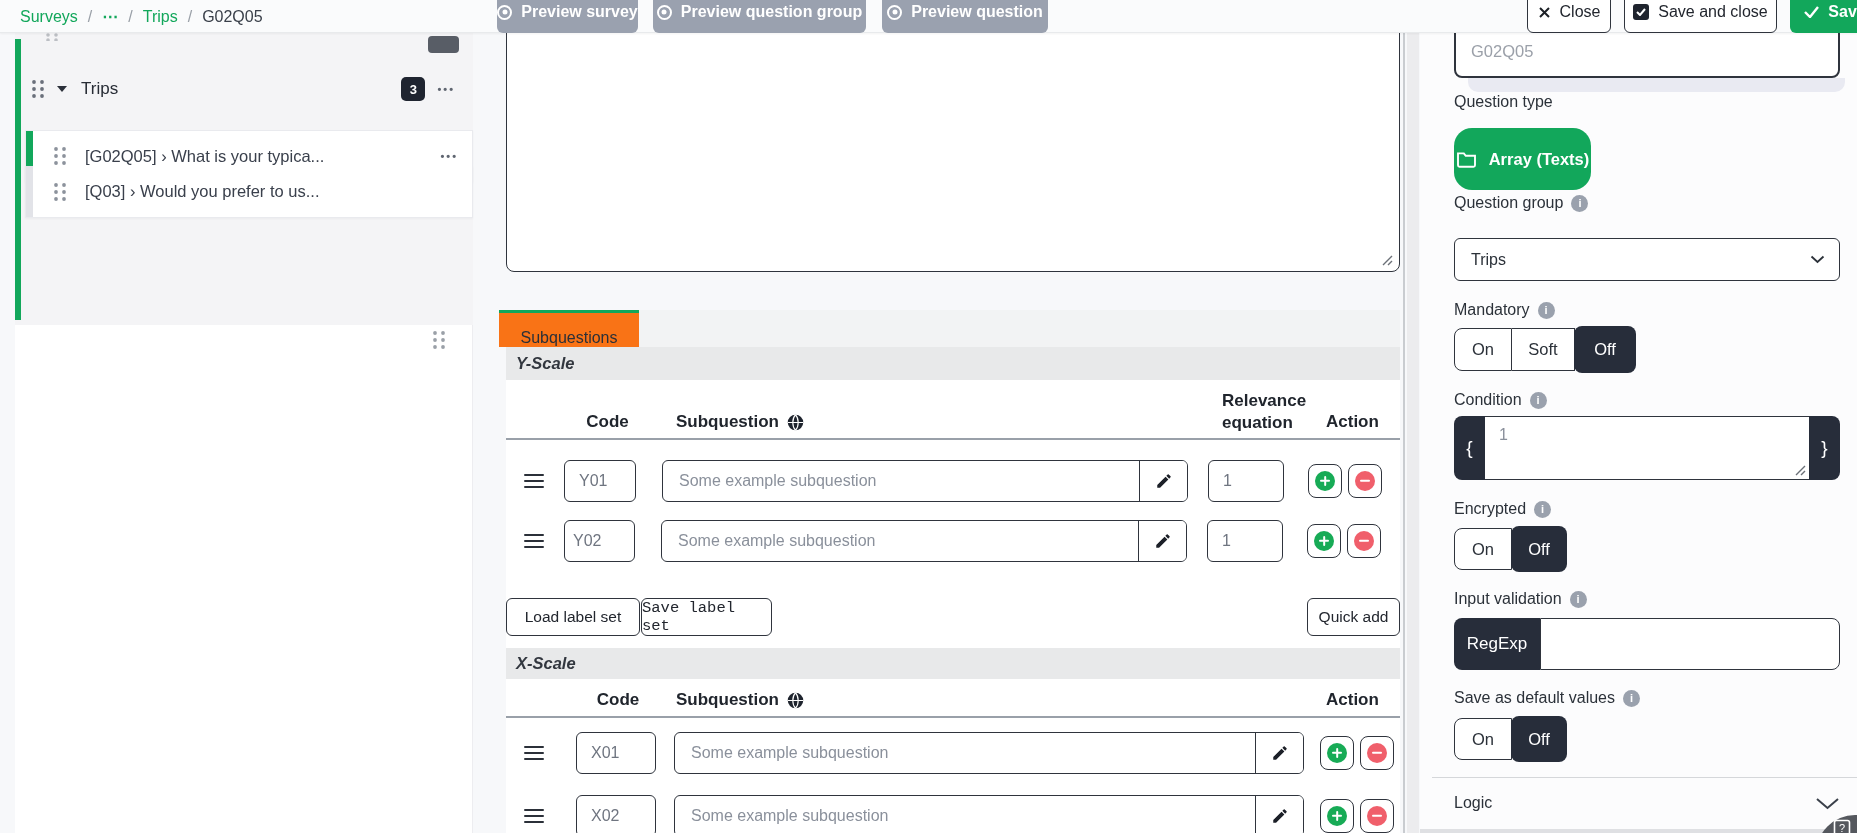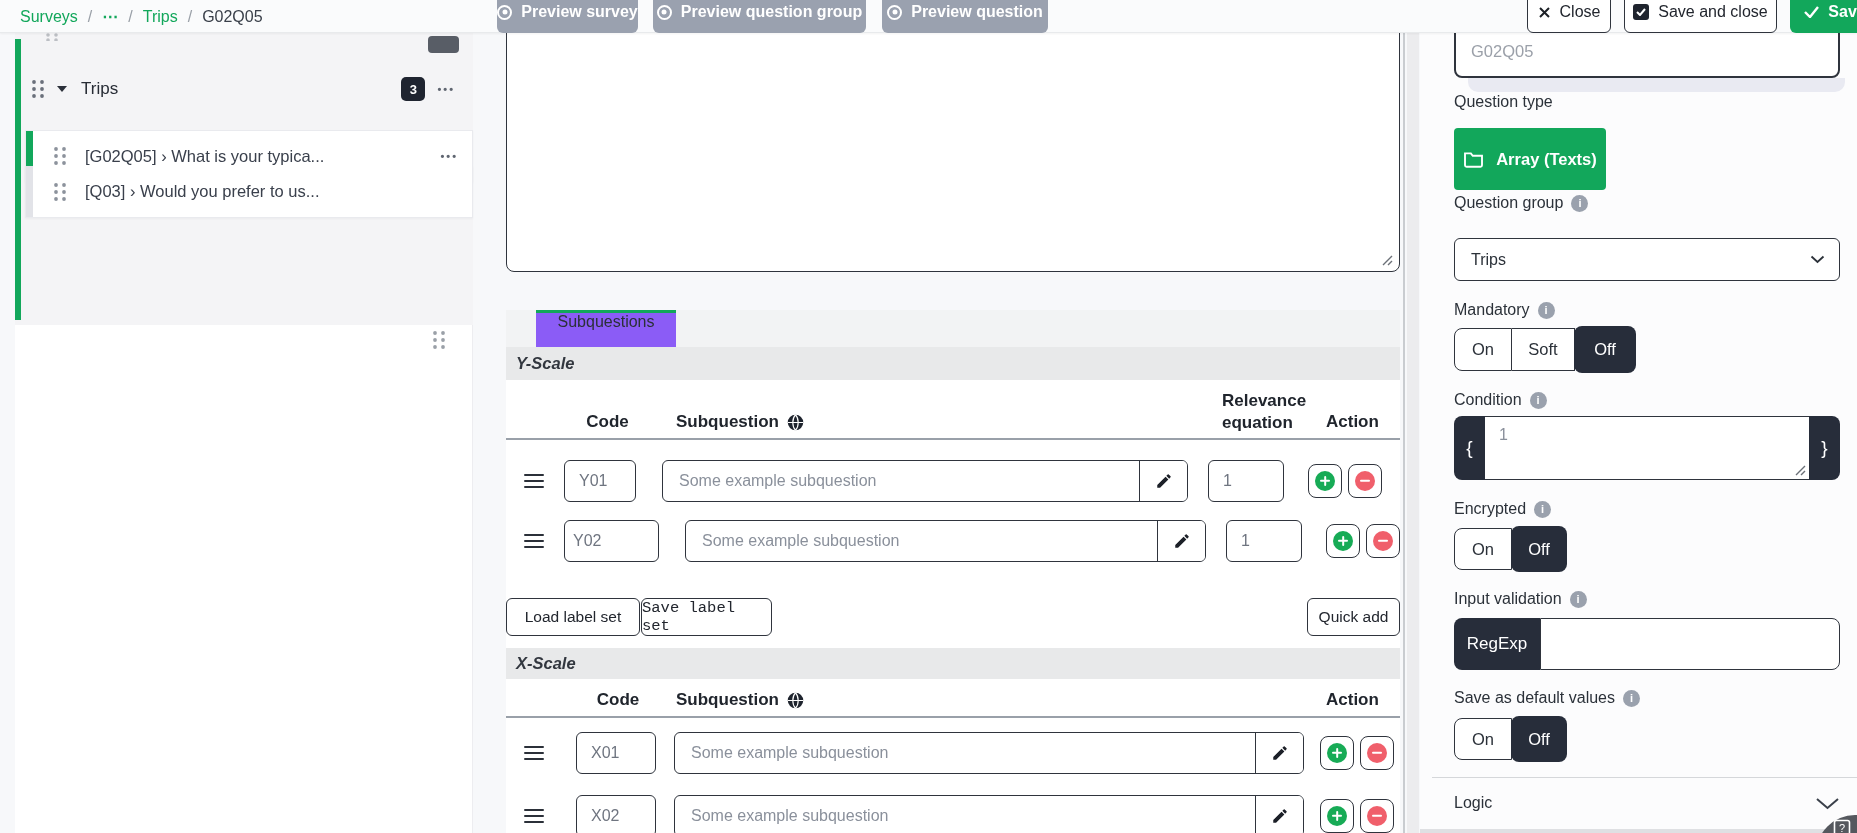--- a/index.html
+++ b/index.html
@@ -32,21 +32,21 @@
   .badge { min-width:24px; height:24px; background:#1f2430; border-radius:5px; color:#fff; font-size:13px; font-weight:700; display:flex; align-items:center; justify-content:center; }
   .dots3 { color:#5f6570; font-size:11px; letter-spacing:2px; font-weight:700; }
   .card { position:absolute; left:10px; width:448px; height:52px; background:#fff; border:1px solid #e9eaee; display:flex; align-items:center; box-shadow:0 1px 2px rgba(0,0,0,.04); }
   .card + .card { border-top:none; }
   .card-accent { position:absolute; left:0; top:0; width:7px; height:100%; }
   .card-label { margin-left:18px; font-size:16.5px; color:#3a404c; }
 
   
   .qtext { position:absolute; left:506px; top:20px; width:894px; height:252px; background:#fff; border:1.5px solid #2f343d; border-radius:8px; padding:28px 26px; font-size:16.5px; color:#6f7580; z-index:10; }
   .tabstrip { position:absolute; left:506px; top:310px; width:894px; height:37px; background:#f2f3f4; }
-  .tab { position:absolute; left:536px; top:310px; width:140px; height:37px; background:#8b5cf6; border-top:3px solid #12a75b; display:flex; align-items:flex-start; justify-content:center; font-size:16px; color:#2b3038; z-index:2; }
+  .tab { position:absolute; left:499px; top:310px; width:140px; height:37px; background:#f97316; border-top:3px solid #12a75b; display:flex; align-items:flex-end; justify-content:center; font-size:16px; color:#2b3038; z-index:2; }
   .scalebar { position:absolute; left:506px; width:894px; background:#e8e9ea; display:flex; align-items:center; padding-left:10px; font-size:16.5px; font-weight:700; font-style:italic; color:#32373f; }
   .whitearea { position:absolute; left:506px; top:380px; width:894px; height:453px; background:#fff; }
   .thead { position:absolute; left:506px; width:894px; border-bottom:2px solid #99a0a9; }
   .th { position:absolute; bottom:6px; font-size:17px; font-weight:700; color:#20252d; }
   .row { position:absolute; left:506px; width:894px; display:flex; align-items:center; }
   .hbars { width:20px; height:14px; display:flex; flex-direction:column; justify-content:space-between; flex:0 0 auto; }
   .hbars i { display:block; height:2px; background:#2b3039; border-radius:1px; }
   .tinput { height:42px; border:1.5px solid #2f343d; border-radius:6px; background:#fff; font-size:16px; color:#6f7580; padding-left:14px; font-family:"Liberation Sans",sans-serif; outline:none; }
   .tinput::placeholder { color:#8a909b; }
   .igroup { height:42px; border:1.5px solid #2f343d; border-radius:6px; background:#fff; display:flex; overflow:hidden; }
@@ -243,21 +243,21 @@
       <span class="circ red"></span>
     </span>
 </div>
 
 <div class="row" style="top:512px; height:58px;">
   <span class="hbars" style="margin-left:18px;">
       <i></i>
       <i></i>
       <i></i>
     </span>
-  <input class="tinput" style="margin-left: 20px; width: 95px; padding-left: 8px;" value="Y02">
+  <input class="tinput" style="margin-left: 20px; width: 71px; padding-left: 8px;" value="Y02">
   <div class="igroup" style="margin-left:26px; width:526px;">
     <input placeholder="Some example subquestion" style="">
     <span class="pencilbtn">
       <svg width="18" height="18" viewBox="0 0 24 24">
         <path d="M3 17.25V21h3.75L17.81 9.94l-3.75-3.75L3 17.25zM20.71 7.04a1 1 0 0 0 0-1.41l-2.34-2.34a1 1 0 0 0-1.41 0l-1.83 1.83 3.75 3.75 1.83-1.83z" fill="#1c2028"></path>
       </svg>
     </span>
   </div>
   <input class="tinput" style="margin-left: 20px; width: 76px;" value="1">
   <span class="iconbtn" style="margin-left:24px;">
@@ -341,21 +341,21 @@
 
 <div class="rpanel">
   <div class="abs" style="left:48px; top:45px; width:377px; height:14px; background:#e9eaf2; border-radius:0 0 10px 10px;"></div>
   <div class="abs" style="left:34px; top:-9px; width:386px; height:54px; background:#fff; border:2px solid #2f343d; border-radius:8px; display:flex; align-items:center; padding-left:15px;">
     <span style="font-size:16.5px; color:#9ba0a9;">G02Q05</span>
   </div>
 
   <div class="rlabel" style="top:60px;">
     <span>Question type</span>
   </div>
-  <div class="abs" style="left:34px; top:95px; width:152px; height:62px; background:#12a75b; border-radius:4px; display:flex; align-items:center; justify-content:center; gap:12px; cursor:pointer;">
+  <div class="abs" style="left:34px; top:95px; width:137px; height:62px; background:#12a75b; border-radius:18px; display:flex; align-items:center; justify-content:center; gap:12px; cursor:pointer;">
     <svg width="21" height="17" viewBox="0 0 22 18">
       <path d="M2 2.5 h6.2 l2 2.6 h9.8 v10 a1.6 1.6 0 0 1 -1.6 1.6 h-14.8 a1.6 1.6 0 0 1 -1.6 -1.6 z" fill="none" stroke="#fff" stroke-width="2"></path>
     </svg>
     <span style="color:#fff; font-weight:700; font-size:16.5px;">Array (Texts)</span>
   </div>
 
   <div class="rlabel" style="top:161px;">
     <span>Question group</span>
     <span class="info"></span>
   </div>

